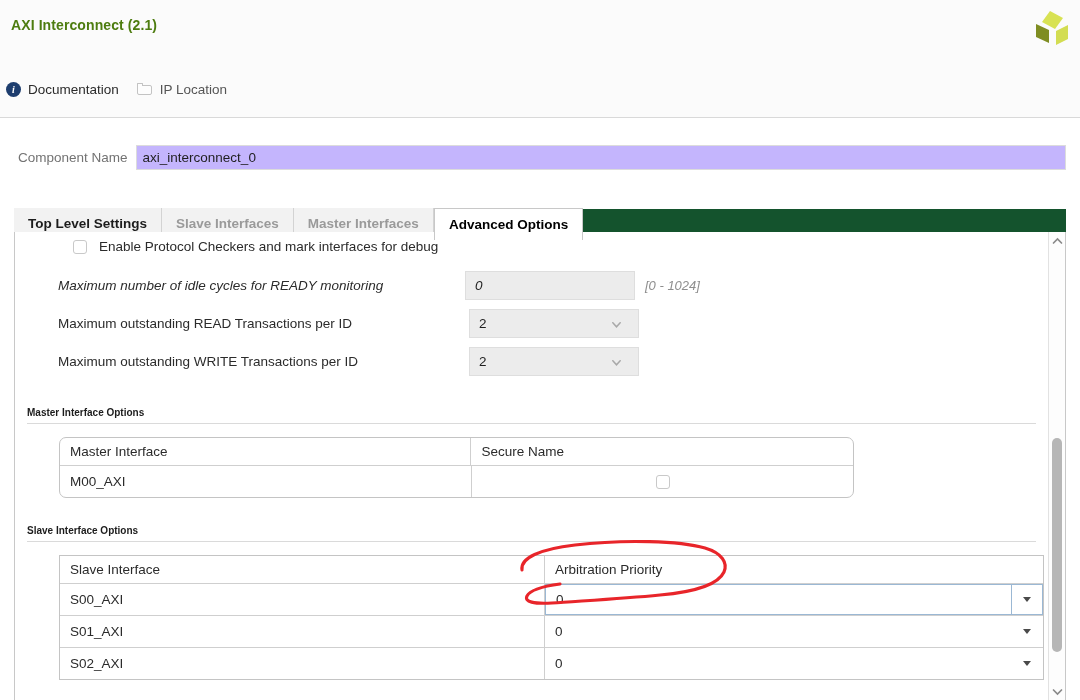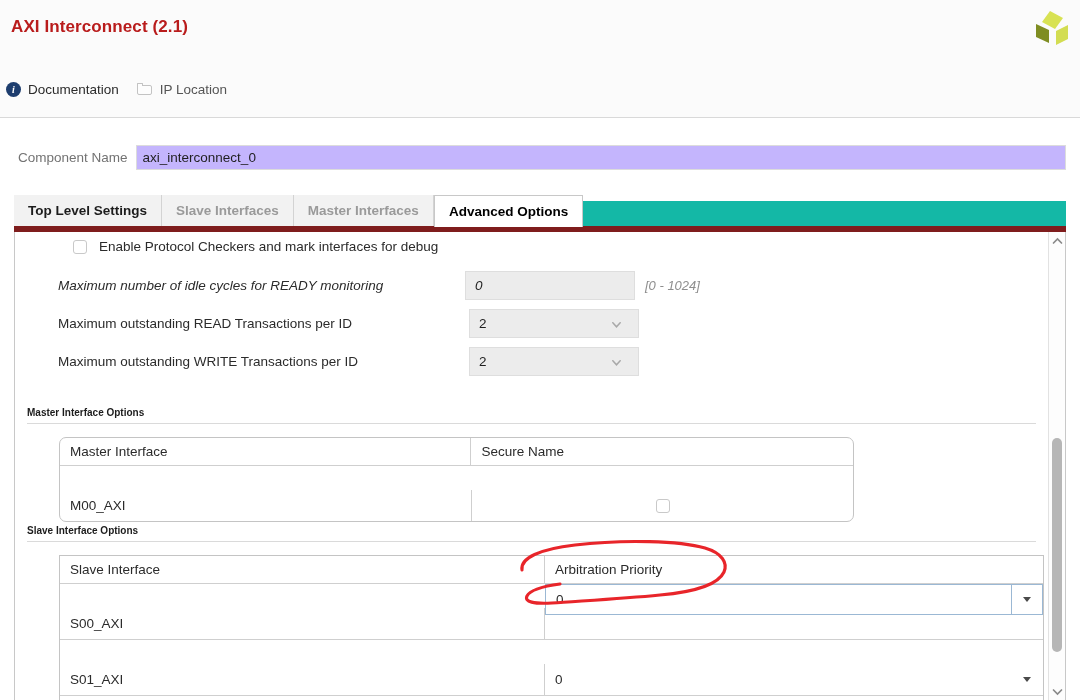--- a/index.html
+++ b/index.html
@@ -24,23 +24,23 @@
     position: relative;
     height: 118px;
     background: #fbfbfb;
     border-bottom: 1px solid #d9d9d9;
     box-sizing: border-box;
   }
   .dlg-title {
     position: absolute;
     left: 11px;
     top: 17px;
-    font-size: 17px;
+    font-size: 14px;
     font-weight: bold;
-    color: #b91c1c;
+    color: #4d7c0f;
     letter-spacing: 0.1px;
   }
   .header-links {
     position: absolute;
     left: 6px;
     top: 82px;
     display: flex;
     align-items: center;
     gap: 18px;
   }
@@ -130,28 +130,28 @@
     align-items: center;
     padding-left: 6px;
     font-size: 13.5px;
     color: #1f1f1f;
   }
 
   
   .tabstrip {
     position: absolute;
     left: 14px;
-    top: 201px;
+    top: 209px;
     width: 1052px;
     height: 31px;
     display: flex;
     align-items: flex-end;
-    border-bottom: 6px solid #7f1d1d;
-    box-sizing: border-box;
-    background: #14b8a6;
+    border-bottom: 1px solid #7f1d1d;
+    box-sizing: border-box;
+    background: #14532d;
   }
   .tab {
     height: 31px;
     display: flex;
     align-items: center;
     padding: 0 14px;
     font-size: 13.5px;
     font-weight: bold;
     color: #1c1c1c;
     cursor: pointer;
@@ -314,21 +314,21 @@
     display: flex;
     align-items: center;
     padding-left: 10px;
     box-sizing: border-box;
     color: #2b2b2b;
     overflow: hidden;
     white-space: nowrap;
   }
   .tbl .tcell.divider { border-right: 1px solid #cfcfcf; }
   .tbl .hdr { height: 27px; }
-  .tbl .body-row { height: 31px; margin-top: 24px; }
+  .tbl .body-row { height: 31px; }
   .tbl .center { justify-content: center; padding-left: 0; }
 
   
   .edit-cell {
     position: relative;
     display: flex;
     align-items: center;
     border: 1px solid #9bb8d4;
     box-sizing: border-box;
     background: #ffffff;

